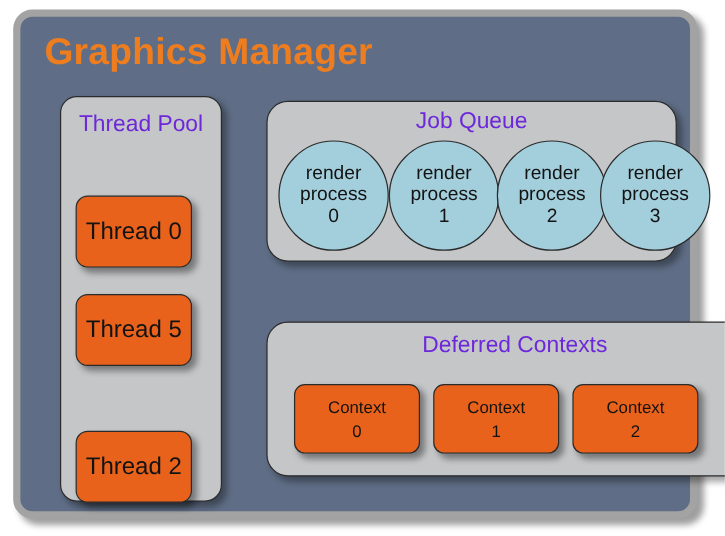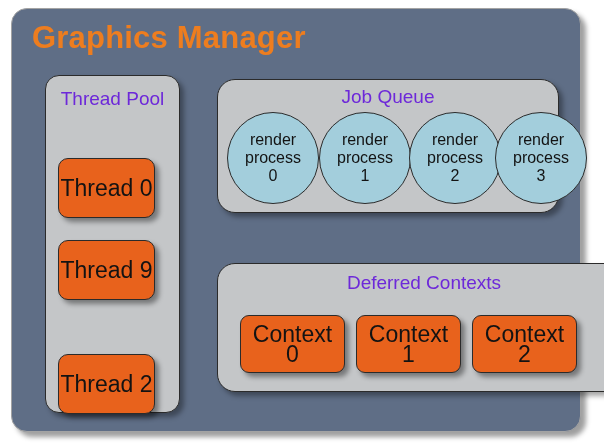--- a/index.html
+++ b/index.html
@@ -22,21 +22,21 @@
   }
 
   
   .gm-panel {
     position: absolute;
     left: 11px;
     top: 8px;
     width: 570px;
     height: 424px;
     background: #5f6e86;
-    border: 1px solid #a3a3a3;
+    border: 6px solid #a3a3a3;
     border-radius: 16px;
     box-shadow: 5px 5px 5px rgba(0,0,0,0.38);
     box-sizing: border-box;
   }
 
   .gm-title {
     position: absolute;
     left: 20px;
     top: 11px;
     font-size: 31px;
@@ -83,21 +83,21 @@
     width: 97px;
     height: 60px;
     background: #e8621c;
     border: 1px solid #2b2b2b;
     border-radius: 10px;
     box-shadow: 4px 4px 5px rgba(0,0,0,0.40);
     box-sizing: border-box;
     display: flex;
     align-items: center;
     justify-content: center;
-    font-size: 23px;
+    font-size: 20px;
     color: #131313;
     white-space: nowrap;
   }
   .thread-box.t0 { top: 82px; }
   .thread-box.t1 { top: 164px; }
   .thread-box.t2 { top: 246px; margin-top: 32px; }
 
   
   #job-queue {
     left: 205px;
@@ -148,21 +148,21 @@
     height: 58px;
     background: #e8621c;
     border: 1px solid #2b2b2b;
     border-radius: 9px;
     box-shadow: 4px 4px 5px rgba(0,0,0,0.40);
     box-sizing: border-box;
     display: flex;
     flex-direction: column;
     align-items: center;
     justify-content: center;
-    font-size: 23px;
+    font-size: 14px;
     line-height: 20px;
     color: #131313;
     text-align: center;
   }
   .ctx-box.x0 { left: 22px; }
   .ctx-box.x1 { left: 138px; }
   .ctx-box.x2 { left: 254px; }
 </style>
 </head>
 <body>
@@ -173,21 +173,21 @@
 
     <div class="gm-title">Graphics Manager</div>
 
     <div class="gray-panel" id="thread-pool">
       <div class="panel-title">Thread Pool</div>
 
       <div class="thread-box t0">
         <span>Thread 0</span>
       </div>
       <div class="thread-box t1">
-        <span>Thread 9</span>
+        <span>Thread 5</span>
       </div>
       <div class="thread-box t2">
         <span>Thread 2</span>
       </div>
     </div>
 
     <div class="gray-panel" id="job-queue">
       <div class="panel-title">Job Queue</div>
 
       <div class="rp-circle c0">

